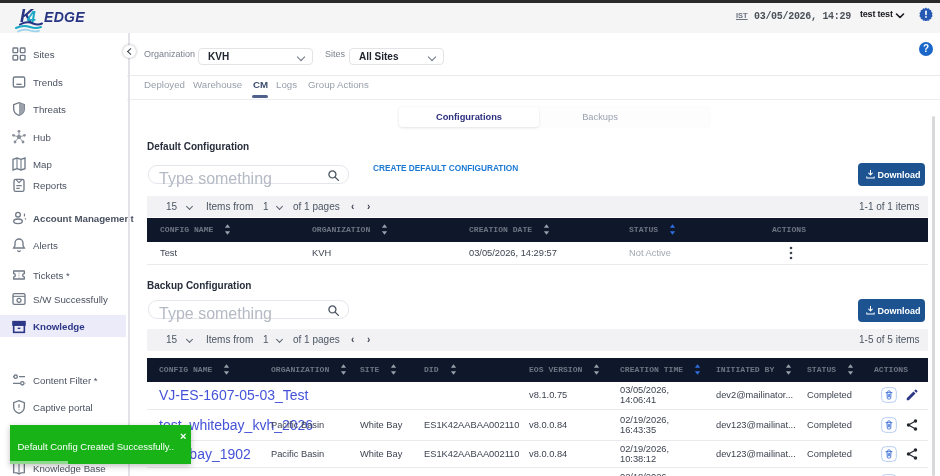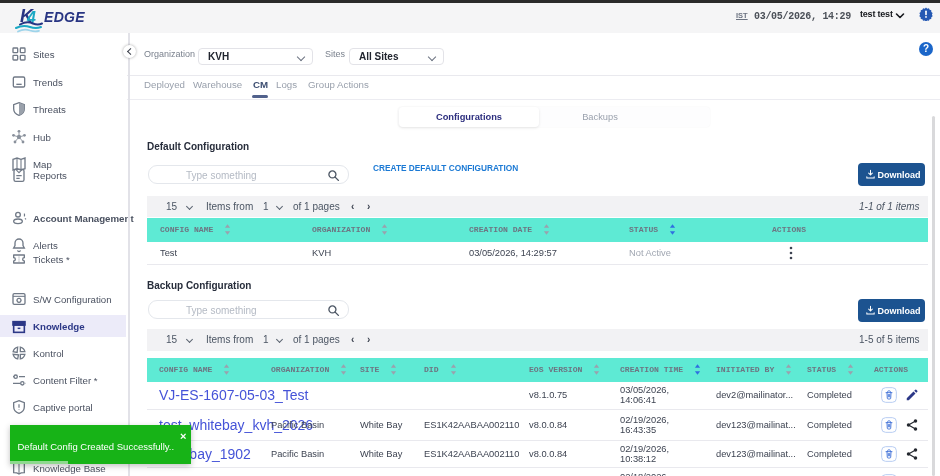--- a/index.html
+++ b/index.html
@@ -36,35 +36,35 @@
   #cmline { position:absolute; left:252px; top:95px; width:16px; height:2.5px; background:#51618c; border-radius:2px; }
 
   
   #subwrap { position:absolute; left:398px; top:107px; width:312px; height:20px; background:#fdfdfe; border-radius:4px; box-shadow:0 0 2px rgba(0,0,0,.05); }
   #sub1 { position:absolute; left:399px; top:107px; width:140px; height:20px; background:#fff; border-radius:4px; box-shadow:0 1px 3px rgba(0,0,0,.10); text-align:center; line-height:20px; font-weight:bold; color:#2d2f7f; font-size:9.3px; }
   #sub2 { position:absolute; left:535px; top:107px; width:130px; height:20px; text-align:center; line-height:20px; color:#9aa1ad; font-size:9.3px; }
 
   h3.sec { position:absolute; left:147px; font-size:10px; font-weight:bold; color:#272d3b; }
 
   .search { position:absolute; left:148px; width:201px; height:19px; border:1px solid #e4e7ec; border-radius:9px; background:#fff; }
-  .search .ph { position:absolute; left:10px; top:4px; color:#b4bac4; font-size:10px;margin-left:27px; }
+  .search .ph { position:absolute; left:10px; top:4px; color:#b4bac4; font-size:16px; }
   .search svg { position:absolute; right:8px; top:3px; }
 
   .dlbtn { position:absolute; left:858px; width:67px; height:23px; background:#1c5390; border-radius:4px; color:#fff; font-weight:bold; font-size:10px; }
   .dlbtn span { position:absolute; left:19.5px; top:7px; font-size:9px; }
   .dlbtn svg { position:absolute; left:7px; top:6px; }
 
   .pag { position:absolute; left:147px; width:781px; height:22px; background:#f2f2f4; color:#4b5563; font-size:10px; }
   .pag .pi { position:absolute; top:5px; }
   .pag .chev2 { position:absolute; top:8px; width:5px; height:5px; }
   .chev2:after { content:""; position:absolute; width:4px; height:4px; border-right:1.3px solid #5a6370; border-bottom:1.3px solid #5a6370; transform:rotate(45deg); }
   .arr { color:#3c4350; font-weight:bold; }
 
   table.grid { position:absolute; left:147px; border-collapse:collapse; table-layout:fixed; width:781px; font-size:9.3px; }
-  table.grid th { background:#5eead4; font-family:"Liberation Mono", monospace; font-weight:bold; font-size:8.1px; letter-spacing:0px; color:#6d7582; text-align:left; padding:0; height:24px; border-top:1px solid #fff; }
+  table.grid th { background:#0f172a; font-family:"Liberation Mono", monospace; font-weight:bold; font-size:8.1px; letter-spacing:0px; color:#6d7582; text-align:left; padding:0; height:24px; border-top:1px solid #fff; }
   table.grid td { padding:0; border-bottom:1px solid #e9e9ee; color:#3d4351; white-space:nowrap; }
   .sort { display:inline-block; vertical-align:middle; margin-left:11px; }
   table.grid td.lnk { color:#4553d8; font-size:14px; }
   td.act svg:first-child { margin-left:7px; }
 
   
   #toast { position:absolute; left:10px; top:425px; width:181px; height:39px; background:#17b317; z-index:20; box-shadow:0 2px 6px rgba(0,0,0,.25); }
   #toast .msg { position:absolute; left:7.5px; top:16px; color:#fff; font-size:9.5px; white-space:nowrap; }
   #toast .x { position:absolute; right:4.5px; top:5px; color:#fff; font-size:11px; font-weight:bold; }
   #toast .prog { position:absolute; left:0; bottom:0; width:58px; height:3px; background:#8fd98f; }
@@ -138,21 +138,21 @@
       </svg>
       <span class="lbl">Hub</span>
     </div>
     <div class="sitem" style="top:119px;">
       <svg width="16" height="16" viewBox="0 0 24 24" fill="none" stroke="#717a87" stroke-width="2">
         <path d="M3 5l6-2 6 2 6-2v16l-6 2-6-2-6 2z"></path>
         <path d="M9 3v16M15 5v16" stroke-width="1.6"></path>
       </svg>
       <span class="lbl">Map</span>
     </div>
-    <div class="sitem" style="top:130px;">
+    <div class="sitem" style="top:140px;">
       <svg width="16" height="16" viewBox="0 0 24 24" fill="none" stroke="#717a87" stroke-width="2">
         <rect x="4.5" y="3.5" width="15" height="18" rx="2.5"></rect>
         <path d="M7.5 4l4.5 4.5L16.5 4" stroke-width="1.6"></path>
         <path d="M8 13h8M8 17h5" stroke-width="1.7"></path>
       </svg>
       <span class="lbl">Reports</span>
     </div>
     <div class="sitem" style="top:173px;font-weight:bold;">
       <svg width="16" height="16" viewBox="0 0 24 24" fill="none" stroke="#717a87" stroke-width="2">
         <circle cx="10.5" cy="7" r="3.5"></circle>
@@ -161,52 +161,43 @@
       </svg>
       <span class="lbl">Account Management</span>
     </div>
     <div class="sitem" style="top:200px;">
       <svg width="16" height="16" viewBox="0 0 24 24" fill="none" stroke="#717a87" stroke-width="2">
         <path d="M12 3a6 6 0 00-6 6v4l-2 3.5h16L18 13V9a6 6 0 00-6-6z"></path>
         <path d="M10 20a2 2 0 004 0" stroke-width="1.7"></path>
       </svg>
       <span class="lbl">Alerts</span>
     </div>
-    <div class="sitem" style="top:214px;padding-left:9px;">
+    <div class="sitem" style="top:230px;padding-left:9px;">
       <svg width="16" height="16" viewBox="0 0 24 24" fill="none" stroke="#717a87" stroke-width="2">
         <path d="M4 6H20V10A2.5 2.5 0 0020 15V18H4V15A2.5 2.5 0 004 10Z" stroke-linejoin="round"></path>
         <path d="M12 8.5v1.2M12 11.5v1.2M12 14.5v1.2" stroke-width="1.5"></path>
       </svg>
       <span class="lbl">Tickets *</span>
     </div>
     <div class="sitem" style="top:254px;">
       <svg width="16" height="16" viewBox="0 0 24 24" fill="none" stroke="#717a87" stroke-width="2">
         <rect x="3" y="4" width="18" height="16" rx="2"></rect>
         <path d="M3 8h18" stroke-width="1.6"></path>
         <circle cx="12" cy="14" r="3" stroke-width="1.7"></circle>
         <path d="M12 10.4v1.2M12 16.4v1.2M15.6 14h-1.2M9.6 14H8.4" stroke-width="1.4"></path>
       </svg>
-      <span class="lbl">S/W Configuration</span>
+      <span class="lbl">S/W Successfully</span>
     </div>
     <div class="sitem active" style="top:282px;">
       <svg width="16" height="16" viewBox="0 0 24 24" fill="none" stroke="#2c3887" stroke-width="2.4">
         <rect x="3" y="4" width="18" height="5" fill="#2c3887"></rect>
         <rect x="4" y="9" width="16" height="11"></rect>
         <path d="M10 14h4" stroke-width="2.2"></path>
       </svg>
       <span class="lbl">Knowledge</span>
-    </div>
-    <div class="sitem" style="top:308px;">
-      <svg width="16" height="16" viewBox="0 0 24 24" fill="none" stroke="#717a87" stroke-width="2">
-        <path d="M10 3.2A9 9 0 003.2 10l6 1.2z"></path>
-        <path d="M3.2 14a9 9 0 006.8 6.8l1.2-6z"></path>
-        <path d="M14 20.8A9 9 0 0020.8 14H14z"></path>
-        <path d="M20.8 10A9 9 0 0014 3.2V10z"></path>
-      </svg>
-      <span class="lbl">Kontrol</span>
     </div>
     <div class="sitem" style="top:335px;">
       <svg width="16" height="16" viewBox="0 0 24 24" fill="none" stroke="#717a87" stroke-width="2">
         <circle cx="7" cy="7" r="2.5"></circle>
         <path d="M12 7h9M3 7h1.5"></path>
         <circle cx="17" cy="17" r="2.5"></circle>
         <path d="M3 17h11M21.5 17H22"></path>
       </svg>
       <span class="lbl">Content Filter *</span>
     </div>
@@ -275,21 +266,21 @@
 
   <div class="pag" style="top:196px;">
     <span class="pi" style="left:19px;">15</span>
     <span class="chev2" style="left:40px;"></span>
     <span class="pi" style="left:59px;">Items from</span>
     <span class="pi" style="left:116px;">1</span>
     <span class="chev2" style="left:130px;"></span>
     <span class="pi" style="left:146px;">of 1 pages</span>
     <span class="pi arr" style="left:204px;">‹</span>
     <span class="pi arr" style="left:220px;">›</span>
-    <span class="pi" style="left:712px;font-style:italic;">1-1 of 1 items</span>
+    <span class="pi" style="left:712px;">1-1 of 1 items</span>
   </div>
 
   <table class="grid" style="top:217px;">
     <colgroup>
       <col style="width:165px">
       <col style="width:157px">
       <col style="width:160px">
       <col style="width:143px">
       <col style="width:156px">
     </colgroup>

